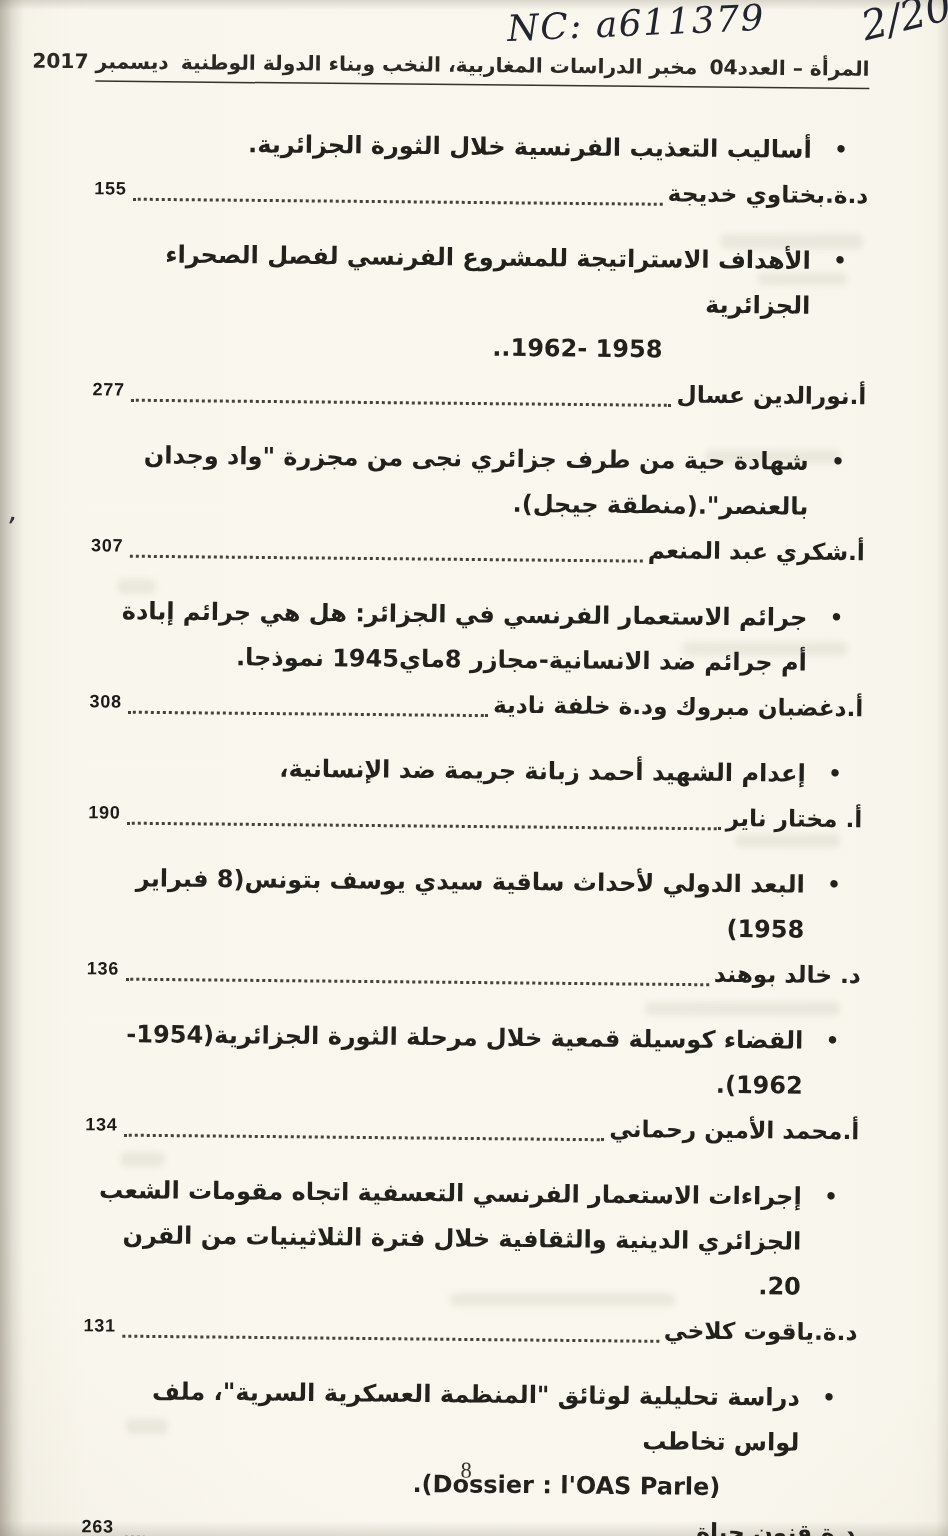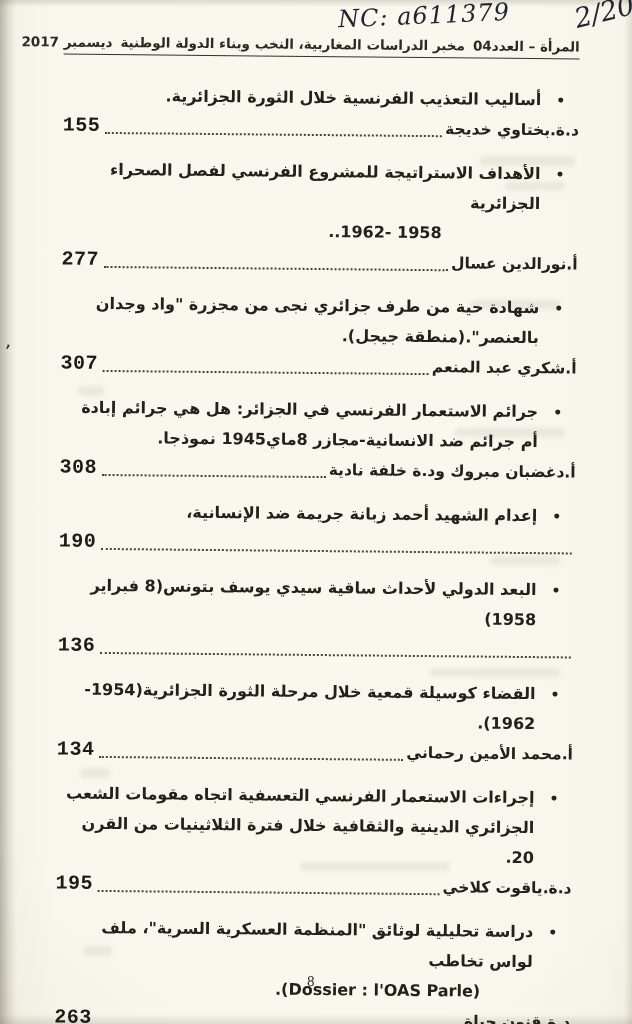--- a/index.html
+++ b/index.html
@@ -48,22 +48,22 @@
 
   .toc{margin-top:26px;}
   .entry{margin-bottom:14px;}
   .entry-title{position:relative;padding-right:38px;text-align:right;
     font-size:16px;line-height:30px;font-weight:600;color:#22211c;}
   .bullet{position:absolute;right:14px;top:0;font-size:14px;line-height:30px;}
   .subline{font-size:16px;line-height:30px;font-weight:600;text-align:center;padding-left:130px;color:#22211c;}
   .author-row{display:flex;align-items:flex-end;font-size:15.5px;line-height:30px;font-weight:600;color:#22211c;}
   .author{white-space:nowrap;}
   .leader{flex:1 1 auto;min-width:28px;border-bottom:2.4px dotted #45423a;margin:0 3px 7px 4px;}
-  .pagenum{font-family:Liberation Mono, monospace;font-weight:700;
-    font-size:20px;letter-spacing:0.5px;direction:ltr;color:#1c1b17;}
+  .pagenum{font-family:Liberation Sans, sans-serif;font-weight:700;
+    font-size:12px;letter-spacing:0.5px;direction:ltr;color:#1c1b17;}
 
   .footer{position:absolute;left:0;right:0;bottom:34px;text-align:center;
     font-family:"Liberation Serif","DejaVu Serif",serif;font-size:15px;color:#35342e;}
 </style>
 </head>
 <body>
 
 <div class="page">
 
   <div class="edge-left"></div>
@@ -145,31 +145,33 @@
             <span class="pagenum">308</span>
           </div>
         </div>
 
         <div class="entry">
           <div class="entry-title">
             <span class="bullet">•</span>
             <span>إعدام الشهيد أحمد زبانة جريمة ضد الإنسانية،</span>
           </div>
           <div class="author-row">
+            <span class="author">أ. مختار ناير</span>
             <span class="leader"></span>
             <span class="pagenum">190</span>
           </div>
         </div>
 
         <div class="entry">
           <div class="entry-title">
             <span class="bullet">•</span>
             <span>البعد الدولي لأحداث ساقية سيدي يوسف بتونس(8 فبراير 1958)</span>
           </div>
           <div class="author-row">
+            <span class="author">د. خالد بوهند</span>
             <span class="leader"></span>
             <span class="pagenum">136</span>
           </div>
         </div>
 
         <div class="entry">
           <div class="entry-title">
             <span class="bullet">•</span>
             <span>القضاء كوسيلة قمعية خلال مرحلة الثورة الجزائرية(1954- 1962).</span>
           </div>
@@ -181,21 +183,21 @@
         </div>
 
         <div class="entry">
           <div class="entry-title">
             <span class="bullet">•</span>
             <span>إجراءات الاستعمار الفرنسي التعسفية اتجاه مقومات الشعب الجزائري الدينية والثقافية خلال فترة الثلاثينيات  من القرن 20.</span>
           </div>
           <div class="author-row">
             <span class="author">د.ة.ياقوت كلاخي</span>
             <span class="leader"></span>
-            <span class="pagenum">195</span>
+            <span class="pagenum">131</span>
           </div>
         </div>
 
         <div class="entry">
           <div class="entry-title">
             <span class="bullet">•</span>
             <span>دراسة تحليلية لوثائق "المنظمة العسكرية السرية"، ملف  لواس تخاطب</span>
           </div>
           <div class="subline">(Dossier : l'OAS Parle).</div>
           <div class="author-row">

